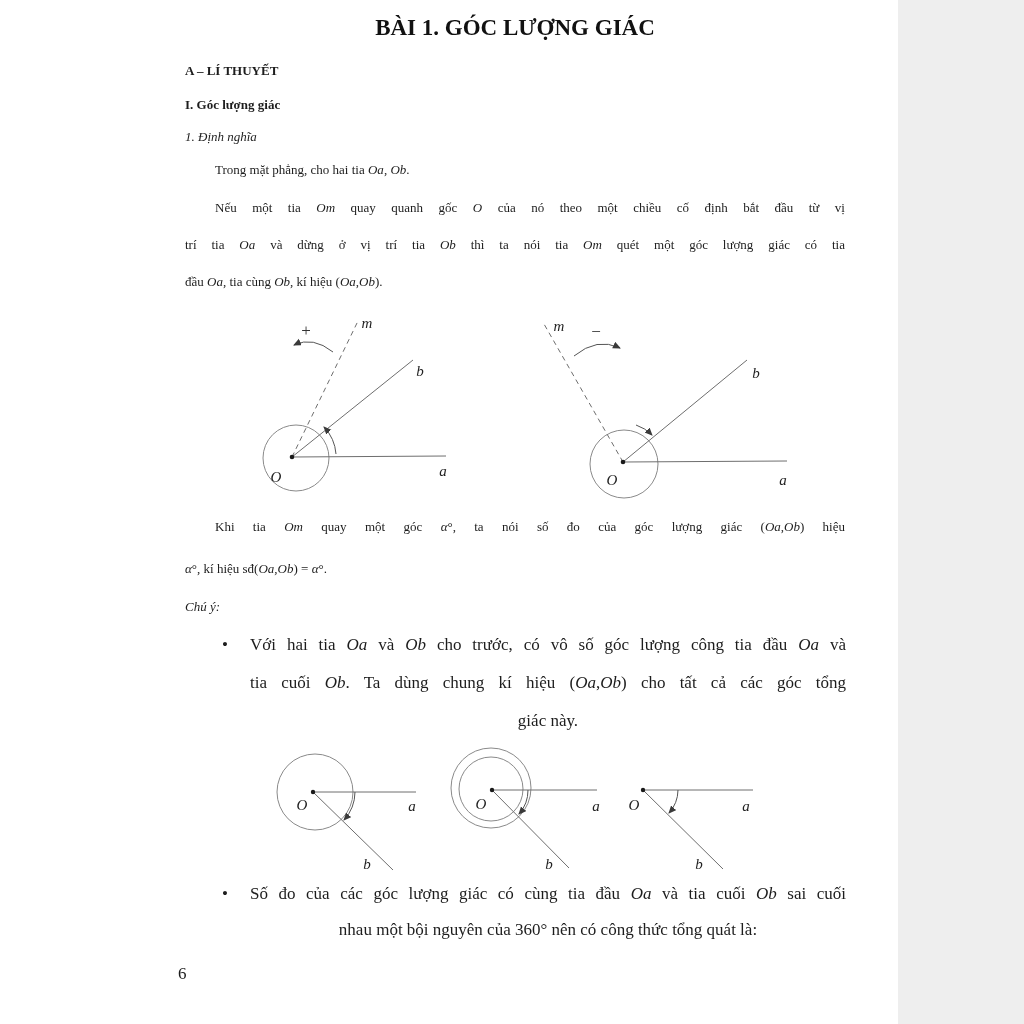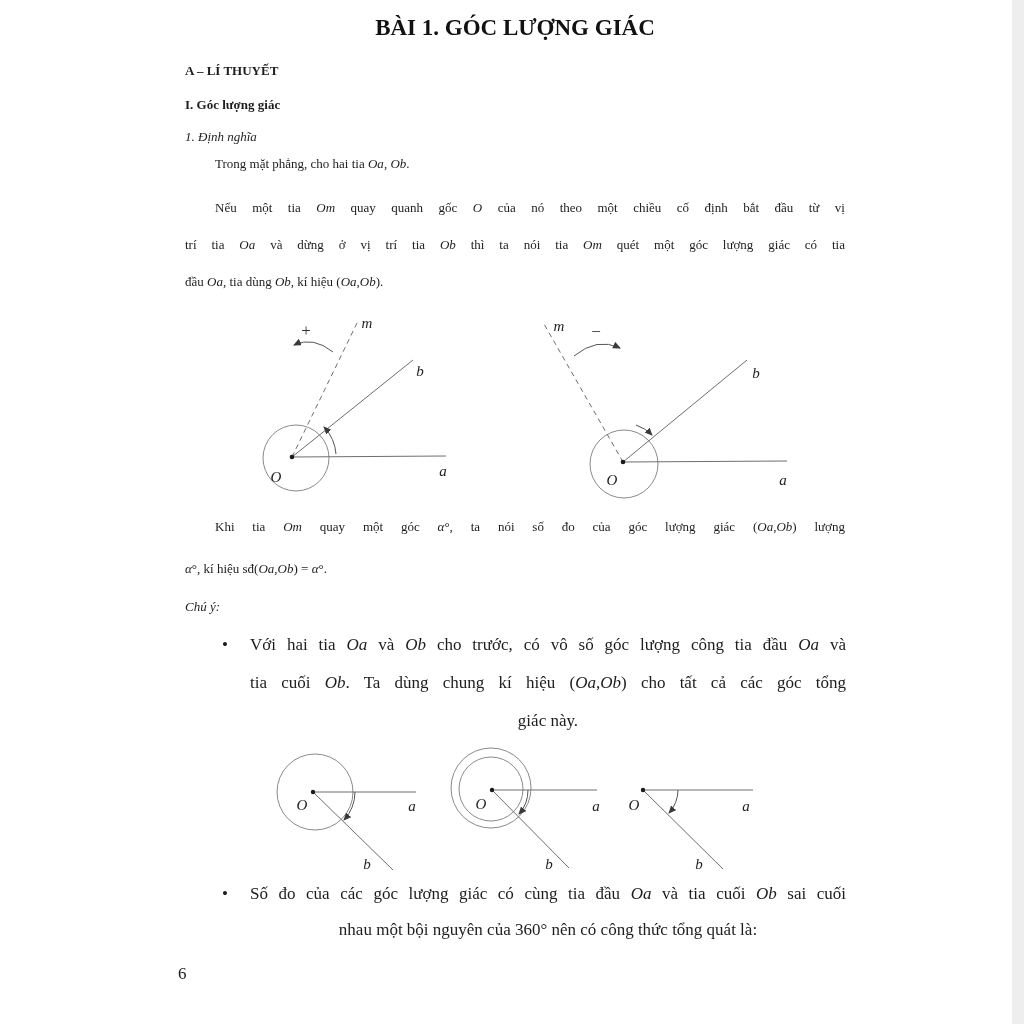--- a/index.html
+++ b/index.html
@@ -1,16 +1,16 @@
 <!DOCTYPE html>
 <html><head>
 <meta charset="utf-8">
 <style>
   html,body{margin:0;padding:0;background:#eee;}
-  .doc{position:relative;width:1012px;height:1024px;background:#ffffff;overflow:hidden;
+  .doc{position:relative;width:898px;height:1024px;background:#ffffff;overflow:hidden;
        font-family:"Liberation Serif","DejaVu Serif",serif;color:#1d1d1d;}
   .ttl{position:absolute;top:15px;left:185px;width:660px;text-align:center;
        font-weight:bold;font-size:23px;color:#111;}
   .line{position:absolute;left:185px;width:660px;font-size:13px;line-height:22px;}
   .bline{position:absolute;left:250px;width:596px;font-size:17px;line-height:22px;text-align:center;}
   .ind{padding-left:30px;box-sizing:border-box;}
   .just{text-align:justify;text-align-last:justify;}
   .b{font-weight:bold;}
   .bi{font-weight:normal;font-style:italic;}
   .it{font-style:italic;}
@@ -30,24 +30,24 @@
 <body>
 
 <div class="doc">
 
   <div class="ttl">BÀI 1. GÓC LƯỢNG GIÁC</div>
 
   <div class="line b" style="top:60px">A – LÍ THUYẾT</div>
   <div class="line b" style="top:94px">I. Góc lượng giác</div>
   <div class="line bi" style="top:126px">1. Định nghĩa</div>
 
-  <div class="line ind" style="top:153px"><span>Trong mặt phẳng, cho hai tia </span><span class="it">Oa</span><span>, </span><span class="it">Ob</span><span>.</span></div>
+  <div class="line ind" style="top:159px"><span>Trong mặt phẳng, cho hai tia </span><span class="it">Oa</span><span>, </span><span class="it">Ob</span><span>.</span></div>
   <div class="line ind just" style="top:197px"><span>Nếu một tia </span><span class="it">Om</span><span> quay quanh gốc </span><span class="it">O</span><span> của nó theo một chiều cố định bắt đầu từ vị</span></div>
   <div class="line just" style="top:234px"><span>trí tia </span><span class="it">Oa</span><span> và dừng ở vị trí tia </span><span class="it">Ob</span><span> thì ta nói tia </span><span class="it">Om</span><span> quét một góc lượng giác có tia</span></div>
-  <div class="line" style="top:271px"><span>đầu </span><span class="it">Oa</span><span>, tia dùng </span><span class="it">Ob</span><span>, kí hiệu (</span><span class="it">Oa</span><span>,</span><span class="it">Ob</span><span>).</span></div>
+  <div class="line" style="top:271px"><span>đầu </span><span class="it">Oa</span><span>, tia cùng </span><span class="it">Ob</span><span>, kí hiệu (</span><span class="it">Oa</span><span>,</span><span class="it">Ob</span><span>).</span></div>
 
   <svg class="fig" style="left:230px;top:308px" width="575" height="200" viewBox="0 0 575 200">
     <defs>
       <marker id="arr" markerWidth="9" markerHeight="8" refX="7" refY="3.5" orient="auto" markerUnits="userSpaceOnUse">
         <path d="M0,0 L8,3.5 L0,7 Z" fill="#3a3a3a"></path>
       </marker>
     </defs>
 
     <g>
       <circle class="circ" cx="66" cy="150" r="33"></circle>
@@ -73,21 +73,21 @@
       <path class="arc" d="M 406,117 A 40 40 0 0 1 422,127" marker-end="url(#arr)"></path>
       <path class="arc" d="M 344,48 Q 367,29 390,40" marker-end="url(#arr)"></path>
       <text x="382" y="177">O</text>
       <text x="553" y="177">a</text>
       <text x="526" y="70">b</text>
       <text x="329" y="23">m</text>
       <text class="sign" x="366" y="29">−</text>
     </g>
   </svg>
 
-  <div class="line ind just" style="top:516px"><span>Khi tia </span><span class="it">Om</span><span> quay một góc </span><span class="it">α</span><span>°, ta nói số đo của góc lượng giác (</span><span class="it">Oa</span><span>,</span><span class="it">Ob</span><span>) lượng</span></div>
+  <div class="line ind just" style="top:516px"><span>Khi tia </span><span class="it">Om</span><span> quay một góc </span><span class="it">α</span><span>°, ta nói số đo của góc lượng giác (</span><span class="it">Oa</span><span>,</span><span class="it">Ob</span><span>) hiệu</span></div>
   <div class="line" style="top:558px"><span class="it">α</span><span>°, kí hiệu sđ(</span><span class="it">Oa</span><span>,</span><span class="it">Ob</span><span>) = </span><span class="it">α</span><span>°.</span></div>
   <div class="line bi" style="top:596px">Chú ý:</div>
 
   <span class="bullet" style="top:634px">•</span>
   <div class="bline just" style="top:634px"><span>Với hai tia </span><span class="it">Oa</span><span> và </span><span class="it">Ob</span><span> cho trước, có vô số góc lượng công tia đầu </span><span class="it">Oa</span><span> và</span></div>
   <div class="bline just" style="top:672px"><span>tia cuối </span><span class="it">Ob</span><span>. Ta dùng chung kí hiệu (</span><span class="it">Oa</span><span>,</span><span class="it">Ob</span><span>) cho tất cả các góc tổng</span></div>
   <div class="bline" style="top:710px"><span>giác này.</span></div>
 
   <svg class="fig" style="left:250px;top:742px" width="520" height="140" viewBox="0 0 520 140">
     <defs>

